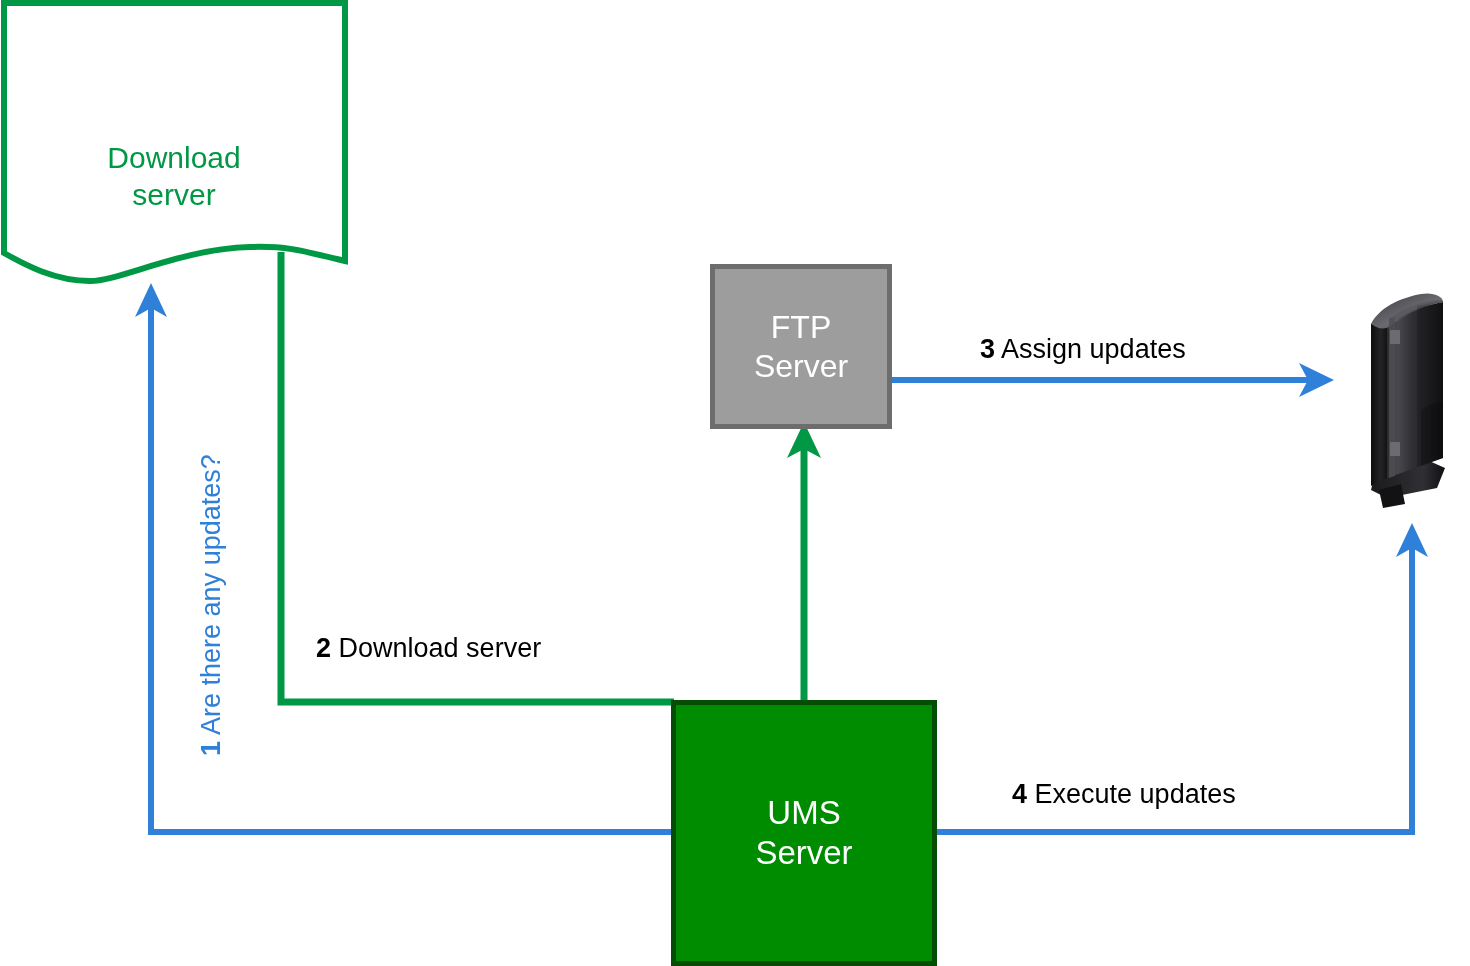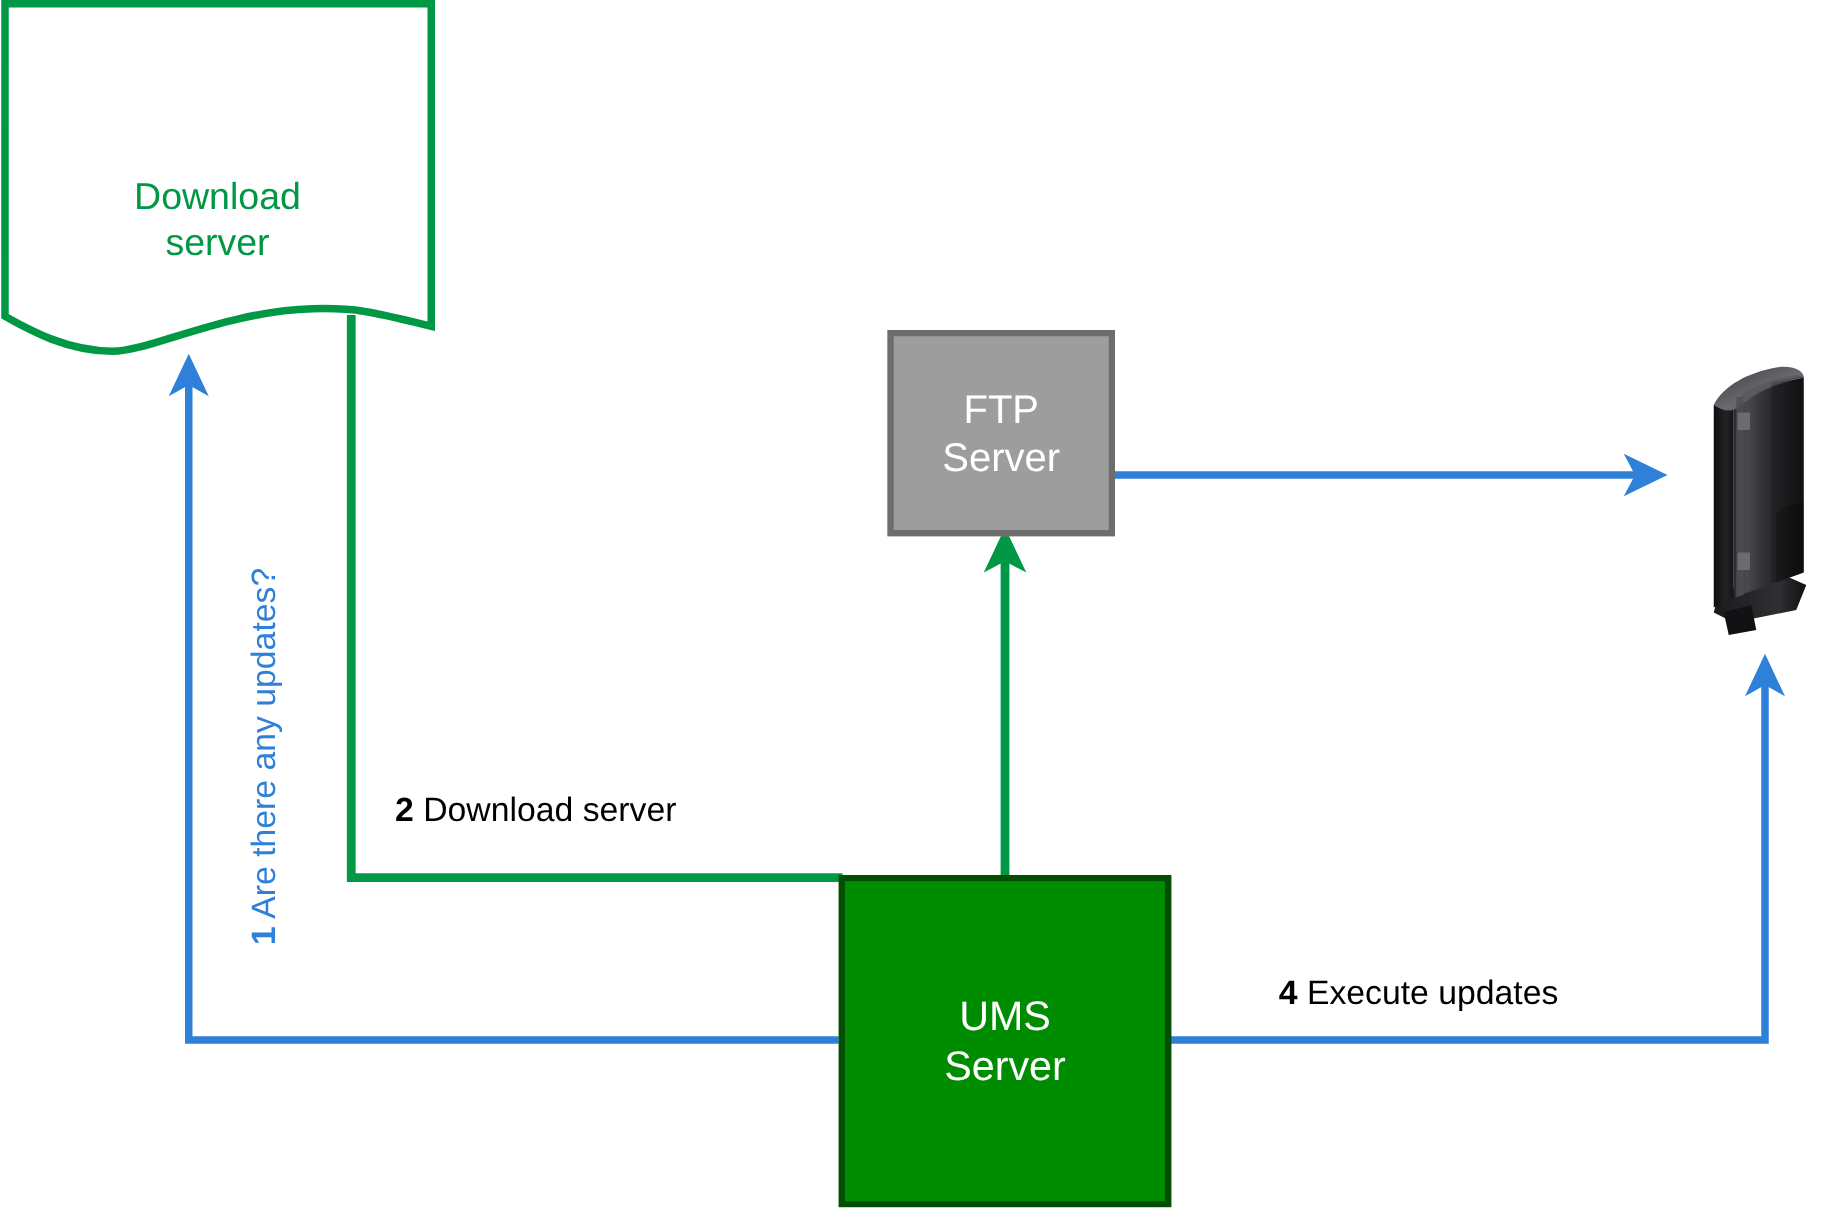--- a/index.html
+++ b/index.html
@@ -98,21 +98,20 @@
     left: 316px;
     top: 633px;
   }
   #label-assign-updates {
     left: 980px;
     top: 334px;
   }
   #label-execute-updates {
     left: 1012px;
     top: 779px;
-    margin-left: 11px;
   }
   #label-any-updates {
     left: 0px;
     top: 0px;
     color: #2f80d8;
     transform-origin: left top;
     transform: translate(196px, 756px) rotate(-90deg);
   }
   
   #thin-client {
@@ -214,20 +213,24 @@
 
     <path d="M 60 14 L 86 9 L 86 166 L 60 175 Z" fill="#000000" opacity="0.18"></path>
     <path d="M 64 118 C 72 112 80 110 86 110 L 86 166 L 64 174 Z" fill="#000000" opacity="0.22"></path>
   </svg>
 
   <div class="edge-label" id="label-download-updates">
     <span class="step-num">2</span>
     <span>Download server</span>
   </div>
 
+  <div class="edge-label" id="label-assign-updates">
+    <span class="step-num">3</span>
+    <span>Assign updates</span>
+  </div>
 
   <div class="edge-label" id="label-execute-updates">
     <span class="step-num">4</span>
     <span>Execute updates</span>
   </div>
 
   <div class="edge-label" id="label-any-updates">
     <span class="step-num">1</span>
     <span>Are there any updates?</span>
   </div>

